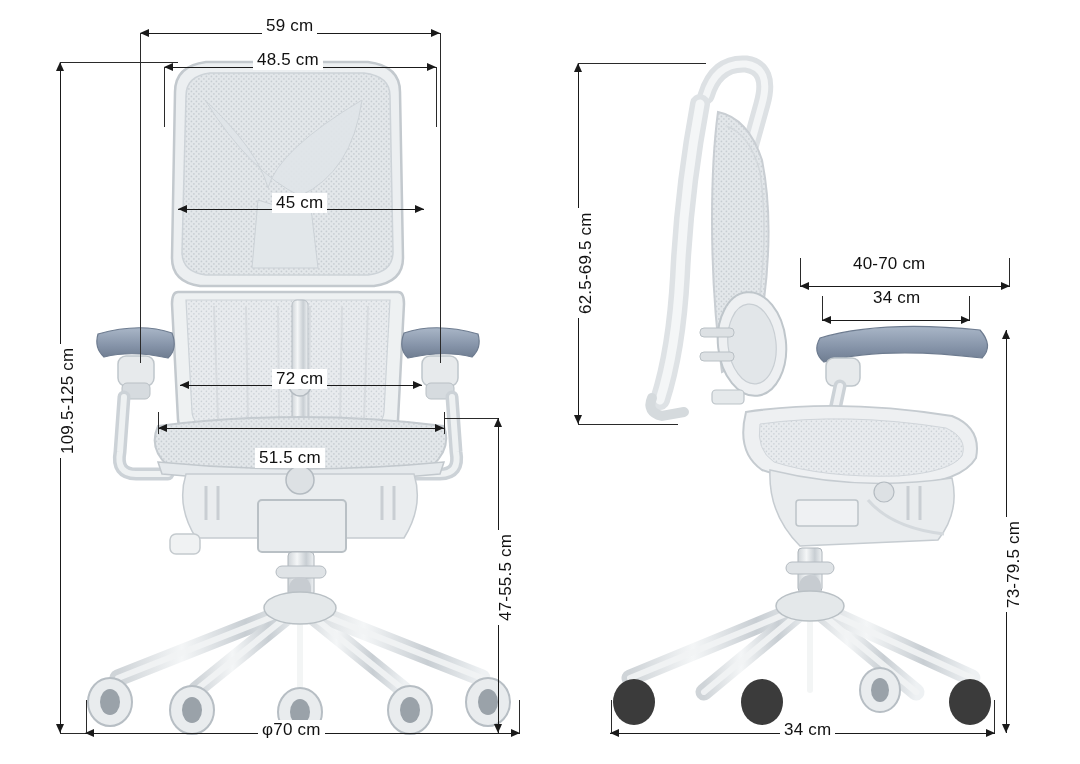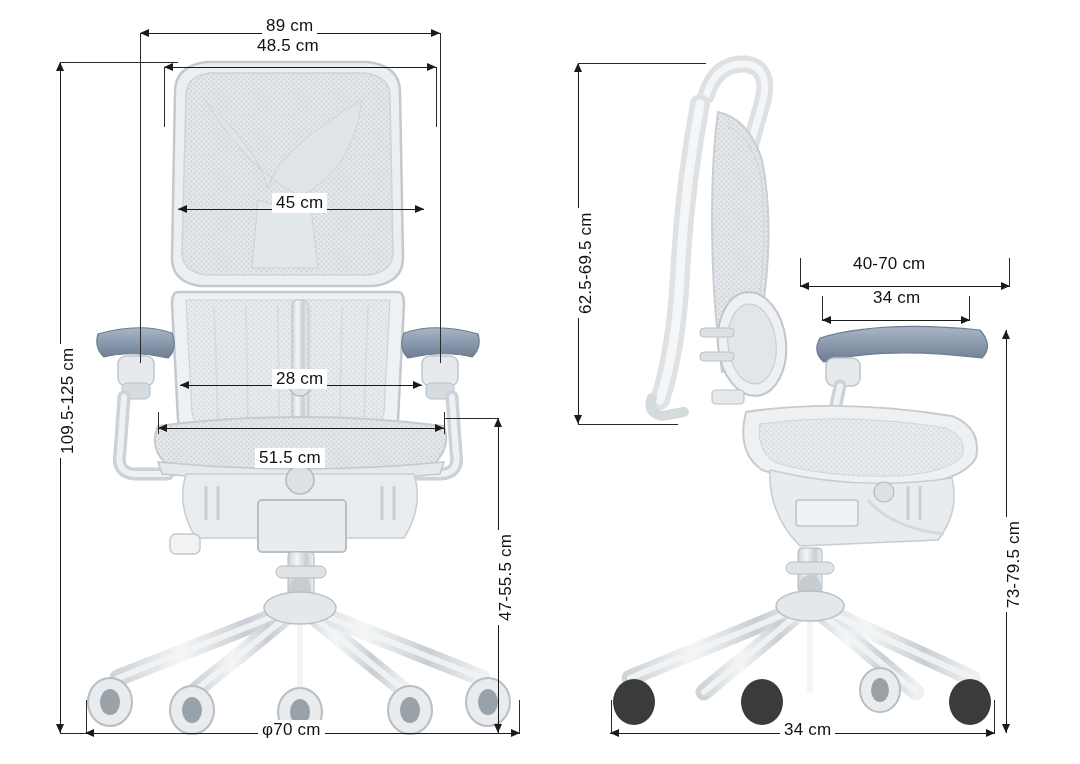--- a/index.html
+++ b/index.html
@@ -259,38 +259,38 @@
         <ellipse cx="880" cy="690" rx="9" ry="12" fill="#9aa2a9"></ellipse>
       </g>
     </g>
   </svg>
 
   <div class="line hline" style="left:140px; top:33px; width:300px;"></div>
   <div class="arrow arrow-l" style="left:140px; top:29px;"></div>
   <div class="arrow arrow-r" style="left:431px; top:29px;"></div>
   <div class="ext vline" style="left:140px; top:33px; width:1px; height:330px;"></div>
   <div class="ext vline" style="left:440px; top:33px; width:1px; height:330px;"></div>
-  <div class="dimtext" style="left:262px; top:16px;">89 cm</div>
+  <div class="dimtext" style="left:262px; top:16px;">59 cm</div>
 
   <div class="line hline" style="left:164px; top:67px; width:272px;"></div>
   <div class="arrow arrow-l" style="left:164px; top:63px;"></div>
   <div class="arrow arrow-r" style="left:427px; top:63px;"></div>
   <div class="ext vline" style="left:164px; top:67px; width:1px; height:60px;"></div>
   <div class="ext vline" style="left:436px; top:67px; width:1px; height:60px;"></div>
-  <div class="dimtext" style="left:253px; top:36px;">48.5 cm</div>
+  <div class="dimtext" style="left:253px; top:50px;">48.5 cm</div>
 
   <div class="line hline" style="left:178px; top:209px; width:246px;"></div>
   <div class="arrow arrow-l" style="left:178px; top:205px;"></div>
   <div class="arrow arrow-r" style="left:415px; top:205px;"></div>
   <div class="dimtext" style="left:272px; top:193px;">45 cm</div>
 
   <div class="line hline" style="left:180px; top:385px; width:242px;"></div>
   <div class="arrow arrow-l" style="left:180px; top:381px;"></div>
   <div class="arrow arrow-r" style="left:413px; top:381px;"></div>
-  <div class="dimtext" style="left:272px; top:369px;">28 cm</div>
+  <div class="dimtext" style="left:272px; top:369px;">72 cm</div>
 
   <div class="line hline" style="left:158px; top:428px; width:286px;"></div>
   <div class="arrow arrow-l" style="left:158px; top:424px;"></div>
   <div class="arrow arrow-r" style="left:435px; top:424px;"></div>
   <div class="ext vline" style="left:158px; top:412px; width:1px; height:22px;"></div>
   <div class="ext vline" style="left:444px; top:412px; width:1px; height:22px;"></div>
   <div class="dimtext" style="left:255px; top:412px;margin-top:36px;">51.5 cm</div>
 
   <div class="line vline" style="left:60px; top:62px; height:671px;"></div>
   <div class="arrow arrow-u" style="left:56px; top:62px;"></div>

